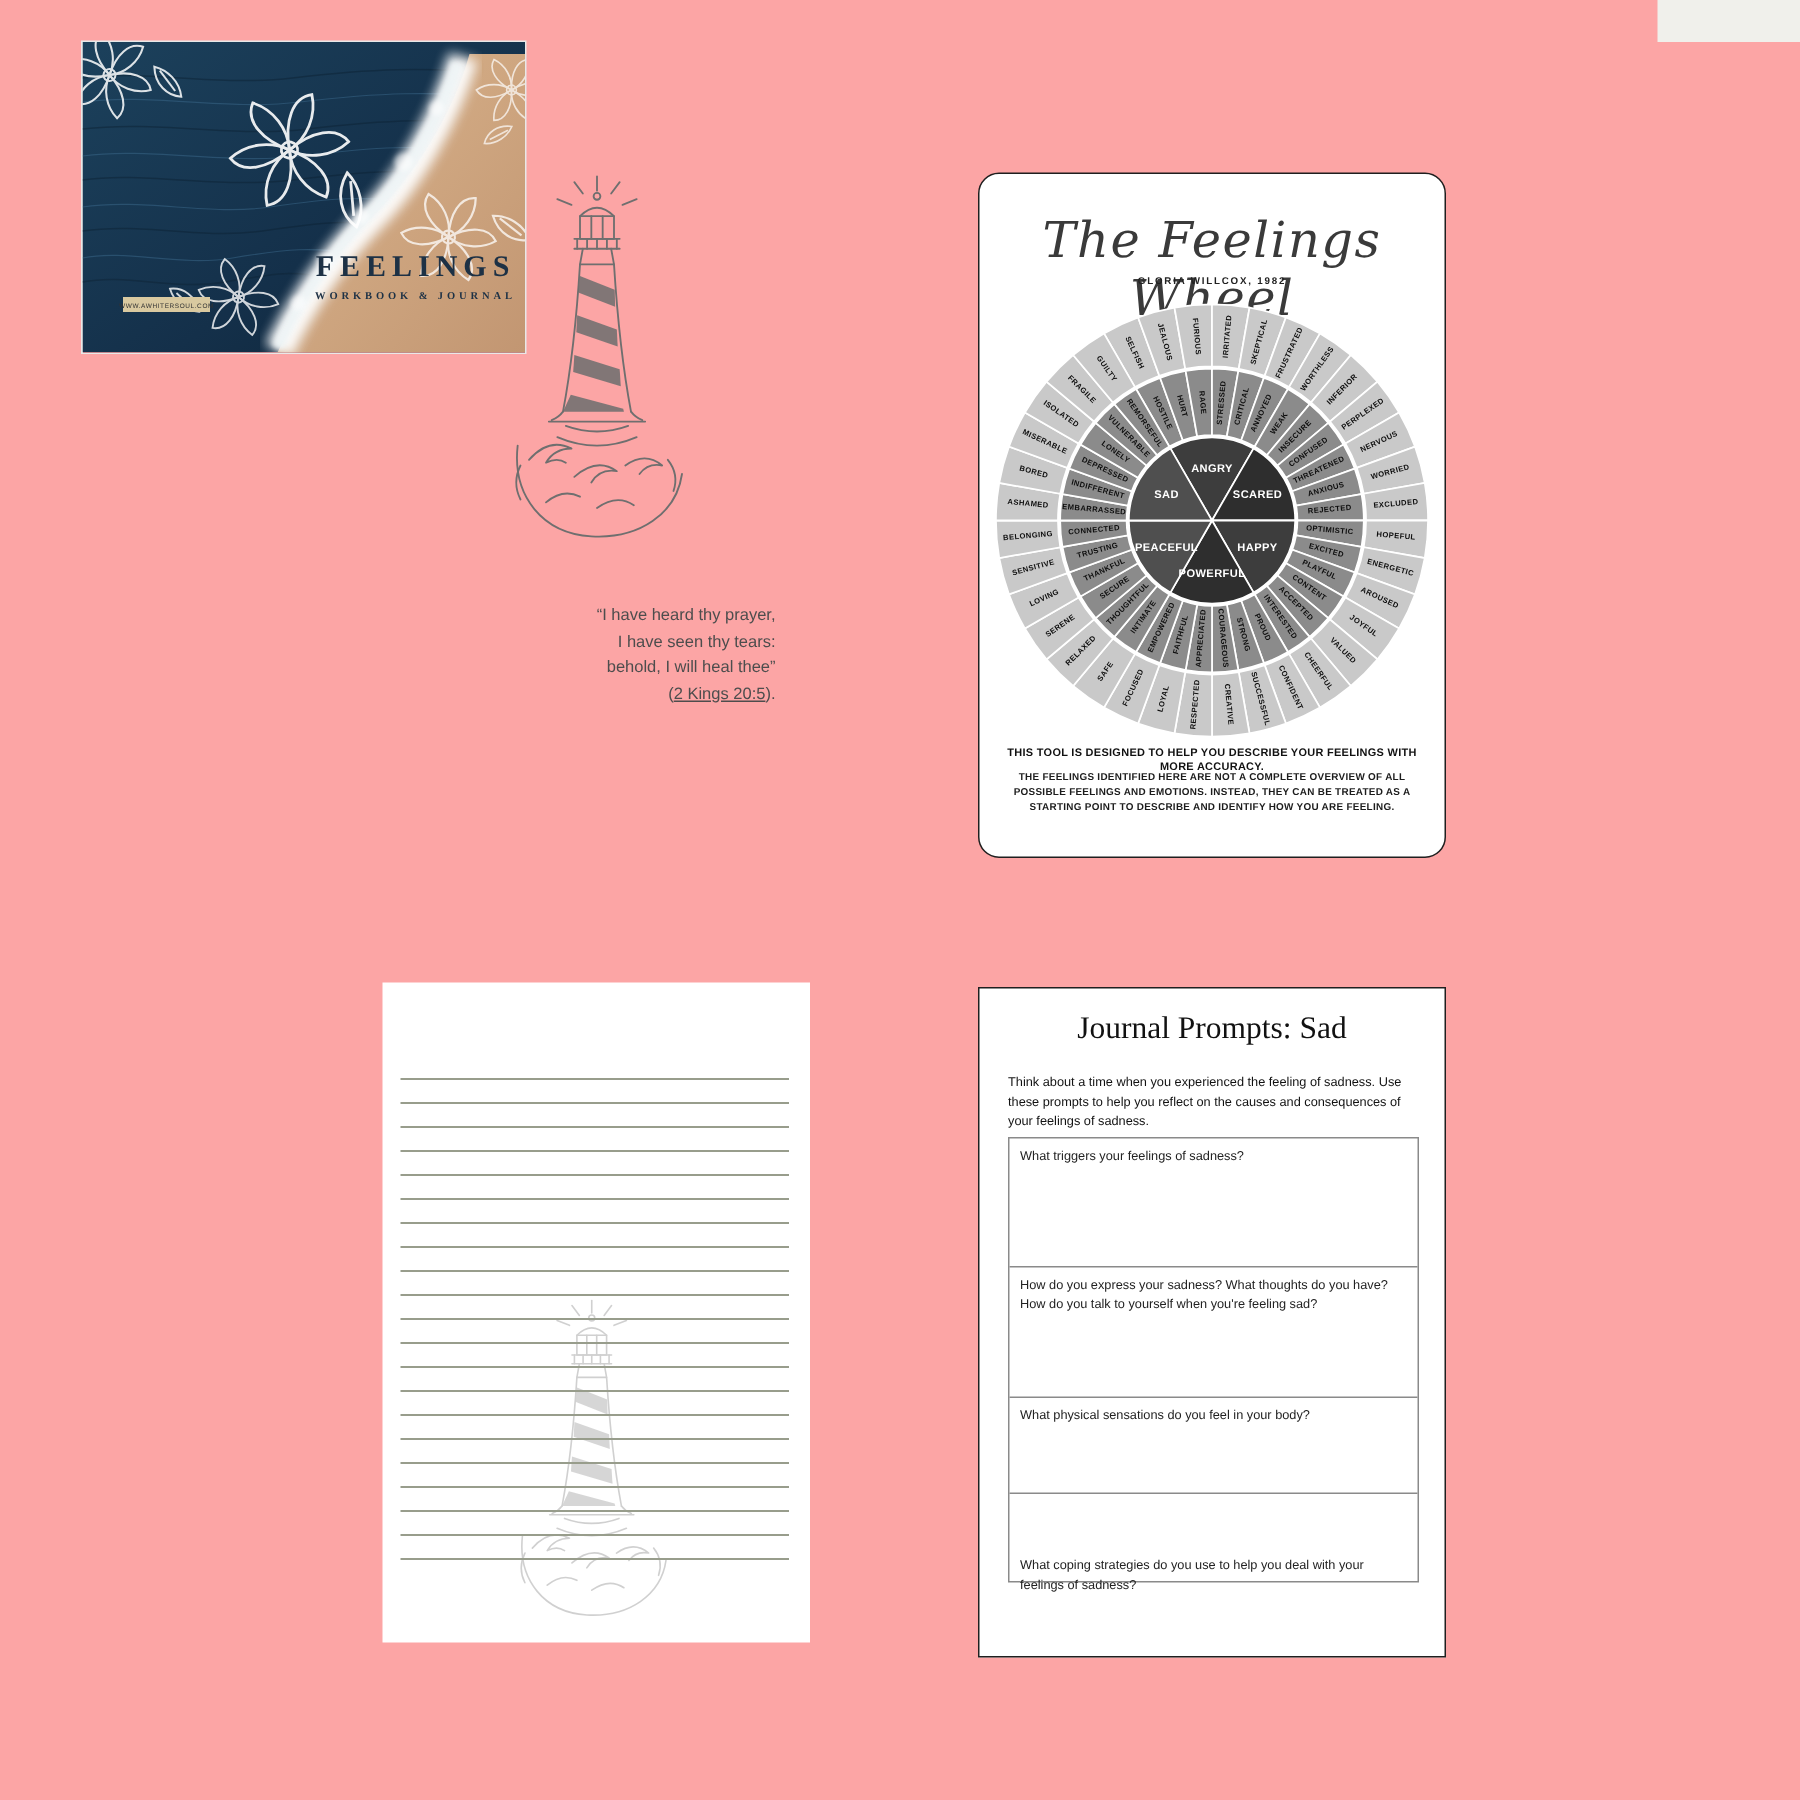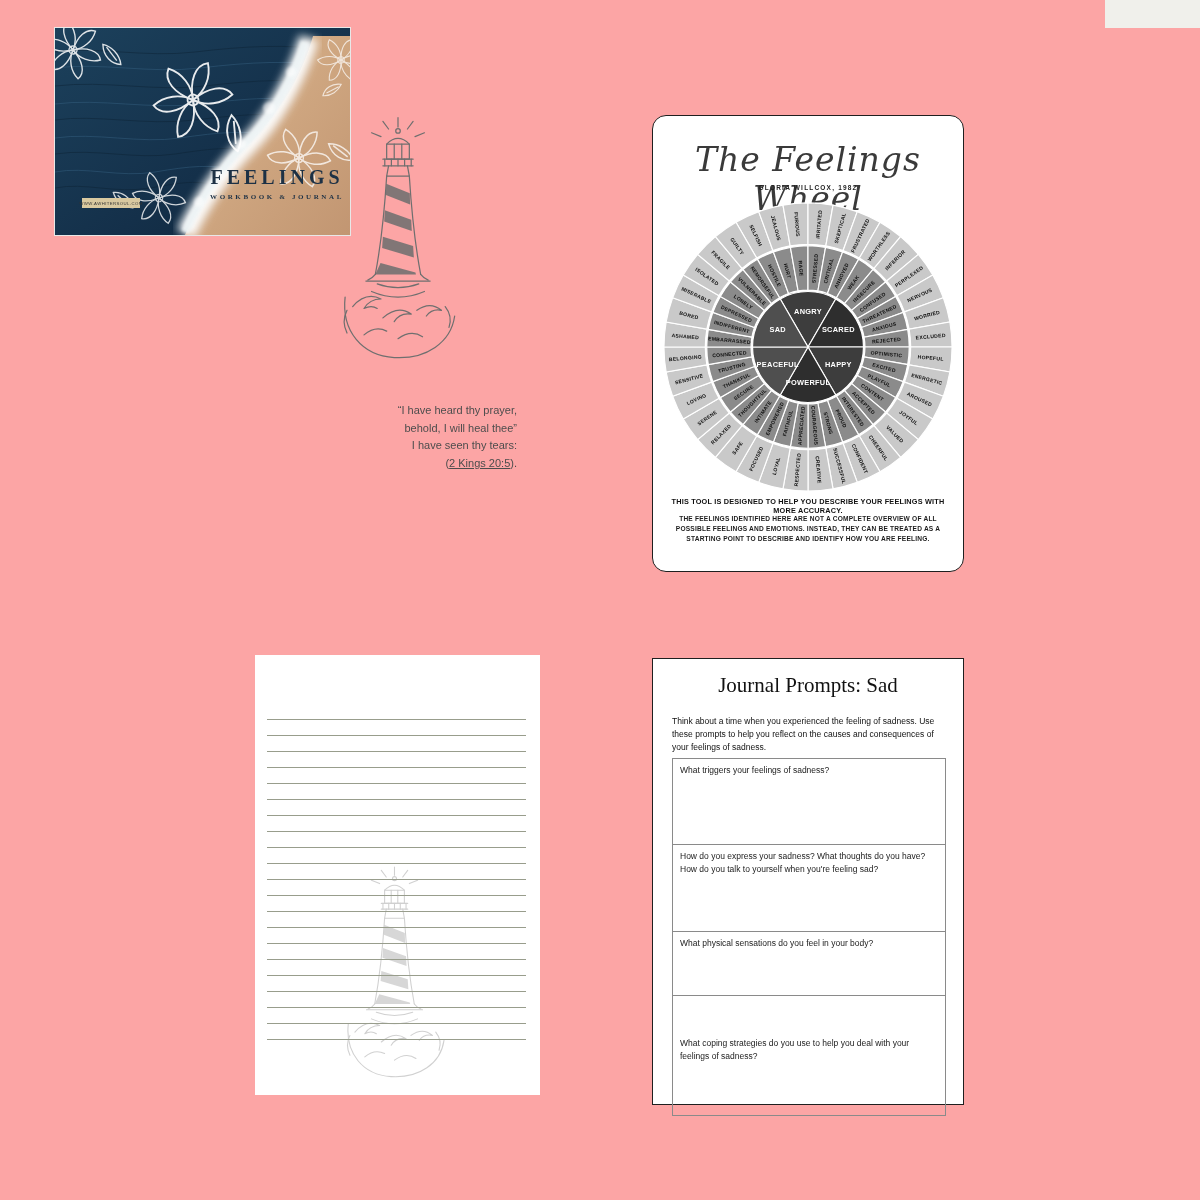--- a/index.html
+++ b/index.html
@@ -42,21 +42,21 @@
   .ruled-lines{position:absolute;left:12px;top:49px;width:259px;height:337px;z-index:2;
                background:repeating-linear-gradient(to bottom,transparent 0,transparent 15px,#989d8c 15px,#989d8c 16px);}
   .journal-page .lighthouse-faded{left:57px;top:207px;z-index:1;position:absolute;}
 
   
   .prompts-page{left:652px;top:658px;width:310px;height:445px;}
   .prompts-title{position:absolute;left:0;top:14px;width:100%;text-align:center;
                  font-family:"Liberation Serif",serif;font-size:21px;color:#111;}
   .prompts-intro{position:absolute;left:19px;top:56px;width:274px;
                  font-size:8.5px;line-height:1.55;color:#111;}
-  .prompt-boxes{position:absolute;left:19px;top:99px;width:274px;height:358px;
+  .prompt-boxes{position:absolute;left:19px;top:99px;width:274px;height:297px;
                 border:1px solid #8a8a8a;box-sizing:border-box;}
   .prompt-row{box-sizing:border-box;border-bottom:1px solid #8a8a8a;padding:5px 7px;
               font-size:8.5px;line-height:1.55;color:#222;}
   .prompt-row:last-child{border-bottom:none;margin-top:36px;}
   .row-1{height:86px;} .row-2{height:64px;} .row-3{height:87px;} .row-4{height:66px;}
 
   .defs-holder{position:absolute;width:0;height:0;overflow:hidden;}
 </style>
 </head>
 <body>
@@ -175,22 +175,22 @@
     <text x="222" y="156" text-anchor="middle" font-family="Liberation Serif, serif" font-weight="600" font-size="20" letter-spacing="4" fill="#1d3145">FEELINGS</text>
     <text x="222" y="171" text-anchor="middle" font-family="Liberation Serif, serif" font-weight="600" font-size="7" letter-spacing="2.6" fill="#1d3145">WORKBOOK &amp; JOURNAL</text>
   </svg>
 
   <svg class="lighthouse-top" viewBox="0 0 200 270">
     <use href="#lh"></use>
   </svg>
 
   <div class="quote">
     <div>“I have heard thy prayer,</div>
+    <div>I have seen thy tears:</div>
     <div>behold, I will heal thee”</div>
-    <div>I have seen thy tears:</div>
     <div><span>(</span><span class="u">2 Kings 20:5</span><span>).</span></div>
   </div>
 
   <div class="page bordered wheel-page">
     <div class="wheel-title">The Feelings Wheel</div>
     <div class="wheel-attrib">GLORIA WILLCOX, 1982</div>
     <div id="wheel-mount"><svg viewBox="0 0 300 300" width="292" height="292">
           <path d="M76.00000000000001 21.828240239903067 A148 148 0 0 1 99.38101878780103 10.925492123685558 L113.91687487914194 50.86242850708666 A105.5 105.5 0 0 0 97.25 58.634319900741716 Z" fill="#c9c9c9" stroke="#ffffff" stroke-width="1.2"></path>
           <path d="M99.38101878780103 10.925492123685558 A148 148 0 0 1 124.3000697052943 4.248452554193221 L131.68011725613886 46.10278205721205 A105.5 105.5 0 0 0 113.91687487914194 50.86242850708666 Z" fill="#c9c9c9" stroke="#ffffff" stroke-width="1.2"></path>
           <path d="M124.3000697052943 4.248452554193221 A148 148 0 0 1 150 2 L150 44.5 A105.5 105.5 0 0 0 131.68011725613886 46.10278205721205 Z" fill="#c9c9c9" stroke="#ffffff" stroke-width="1.2"></path>

